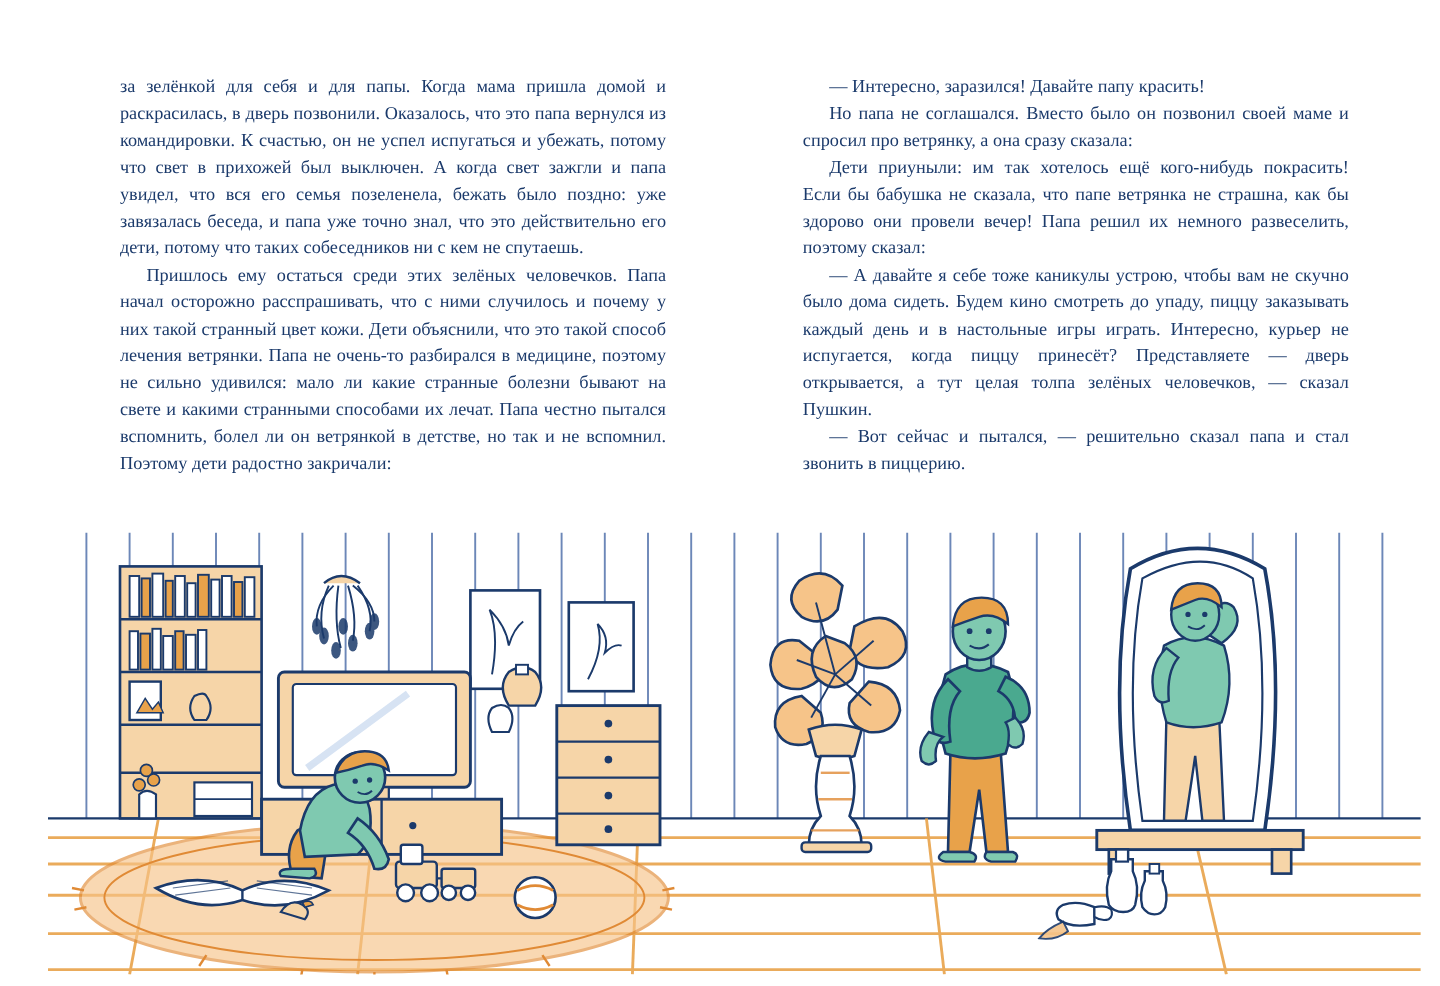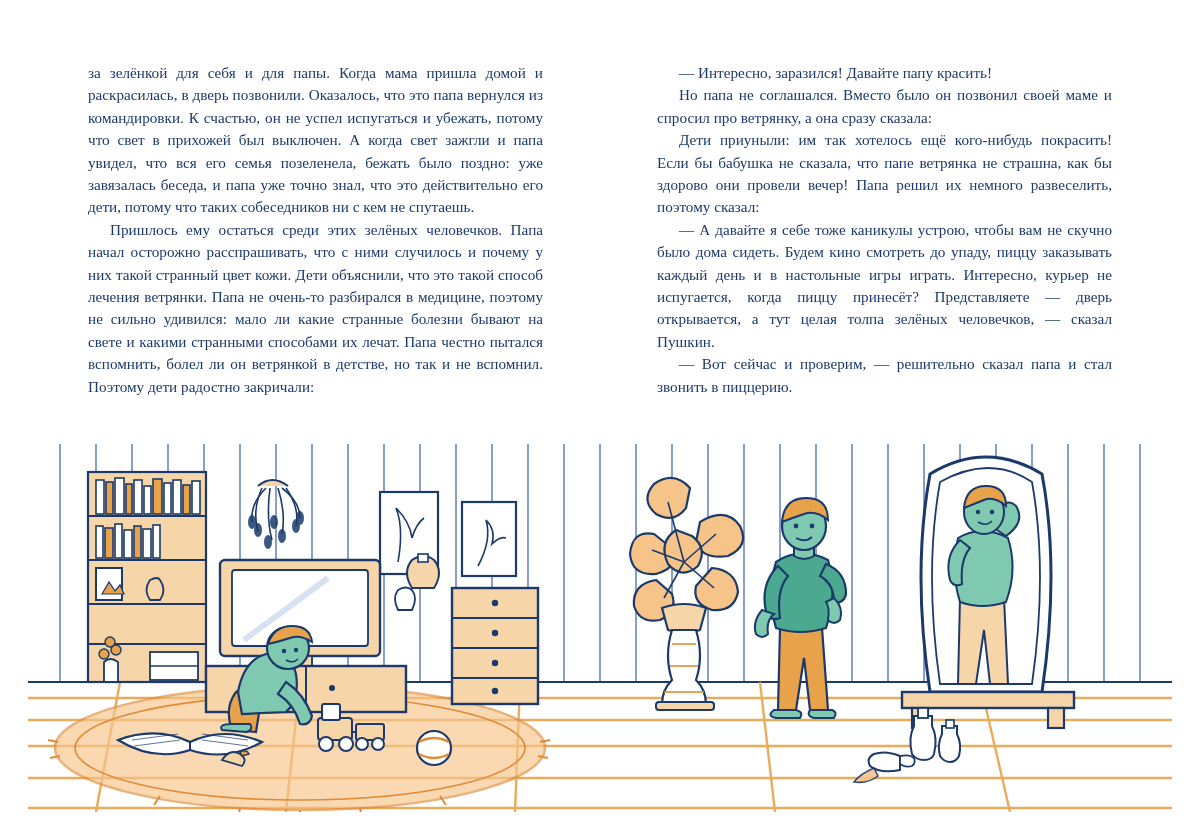--- a/index.html
+++ b/index.html
@@ -12,20 +12,21 @@
     height: 822px;
     font-family: "Liberation Serif", serif;
     color: #1b3a6b;
     overflow: hidden;
     position: relative;
   }
   .page {
     position: absolute;
     inset: 0;
     background: #ffffff;
+    margin-left: 12px;
   }
   .columns {
     position: absolute;
     top: 62px;
     left: 0;
     width: 1200px;
     display: flex;
     justify-content: space-between;
   }
   .col {
@@ -66,21 +67,21 @@
   <div class="columns">
     <div class="col left">
       <p>за зелёнкой для себя и для папы. Когда мама пришла домой и раскрасилась, в дверь позвонили. Оказалось, что это папа вернулся из командировки. К счастью, он не успел испугаться и убежать, потому что свет в прихожей был выключен. А когда свет зажгли и папа увидел, что вся его семья позеленела, бежать было поздно: уже завязалась беседа, и папа уже точно знал, что это действительно его дети, потому что таких собеседников ни с кем не спутаешь.</p>
       <p class="indent">Пришлось ему остаться среди этих зелёных человечков. Папа начал осторожно расспрашивать, что с ними случилось и почему у них такой странный цвет кожи. Дети объяснили, что это такой способ лечения ветрянки. Папа не очень-то разбирался в медицине, поэтому не сильно удивился: мало ли какие странные болезни бывают на свете и какими странными способами их лечат. Папа честно пытался вспомнить, болел ли он ветрянкой в детстве, но так и не вспомнил. Поэтому дети радостно закричали:</p>
     </div>
     <div class="col right">
       <p class="indent">— Интересно, заразился! Давайте папу красить!</p>
       <p class="indent">Но папа не соглашался. Вместо было он позвонил своей маме и спросил про ветрянку, а она сразу сказала:</p>
       <p class="indent">Дети приуныли: им так хотелось ещё кого-нибудь покрасить! Если бы бабушка не сказала, что папе ветрянка не страшна, как бы здорово они провели вечер! Папа решил их немного развеселить, поэтому сказал:</p>
       <p class="indent">— А давайте я себе тоже каникулы устрою, чтобы вам не скучно было дома сидеть. Будем кино смотреть до упаду, пиццу заказывать каждый день и в настольные игры играть. Интересно, курьер не испугается, когда пиццу принесёт? Представляете — дверь открывается, а тут целая толпа зелёных человечков, — сказал Пушкин.</p>
-      <p class="indent">— Вот сейчас и проверим, — решительно сказал папа и стал звонить в пиццерию.</p>
+      <p class="indent">— Вот сейчас и пытался, — решительно сказал папа и стал звонить в пиццерию.</p>
     </div>
   </div>
 
   <div class="illustration">
     <svg width="1200" height="392" viewBox="0 0 1200 392" xmlns="http://www.w3.org/2000/svg">
       <defs>
         <clipPath id="roomClip">
           <rect x="28" y="8" width="1144" height="374"></rect>
         </clipPath>
       </defs>

